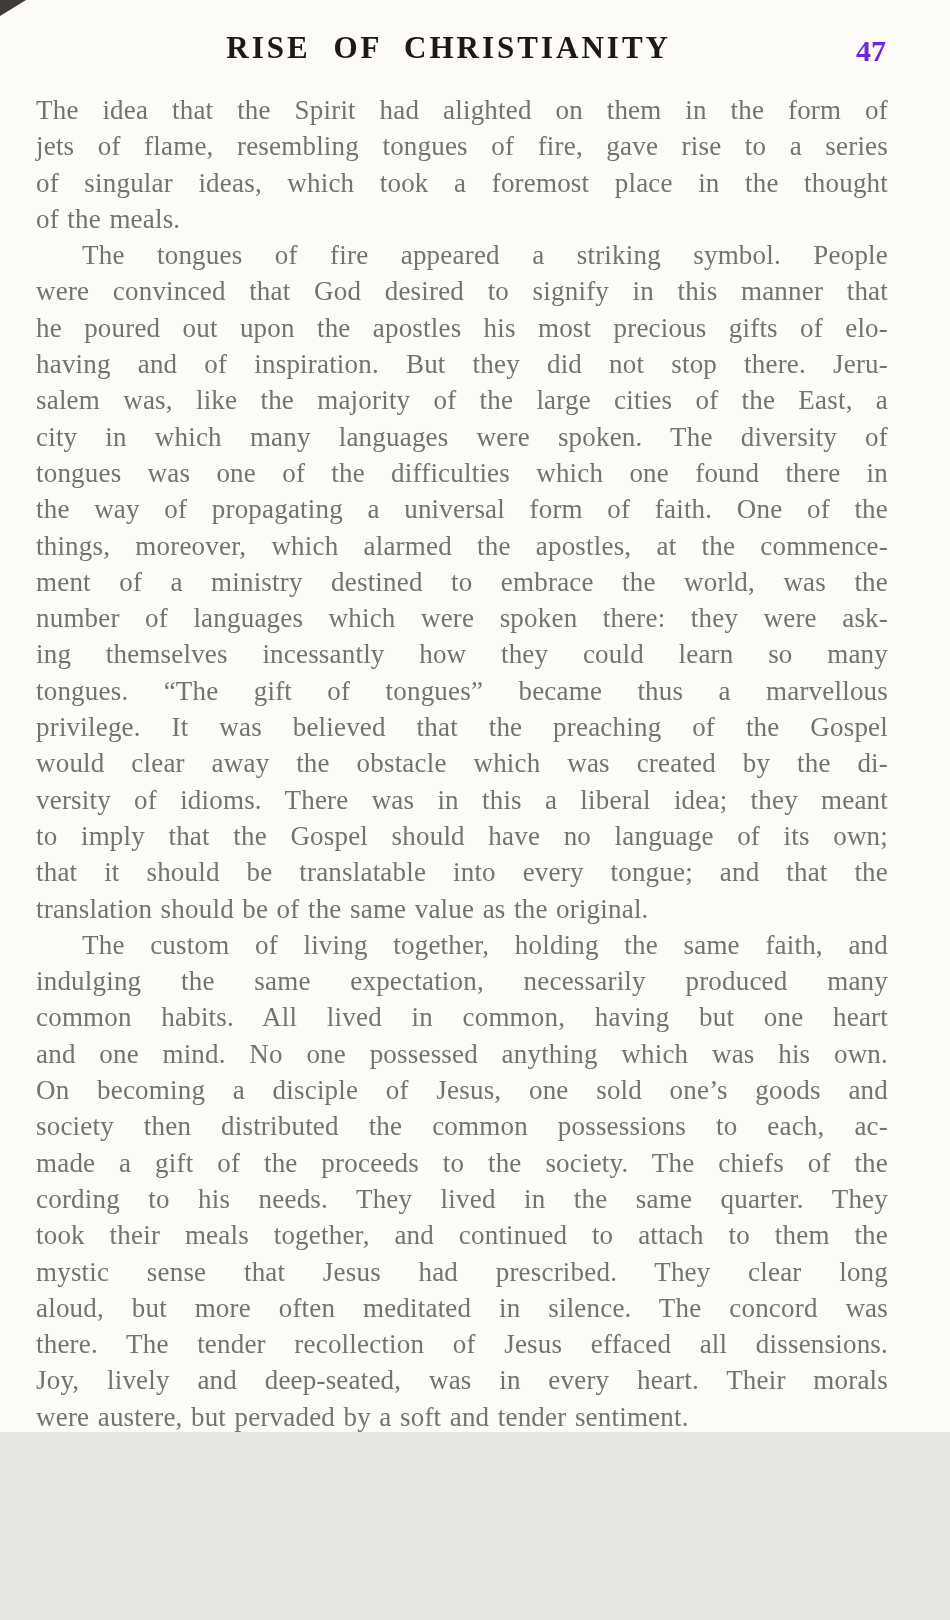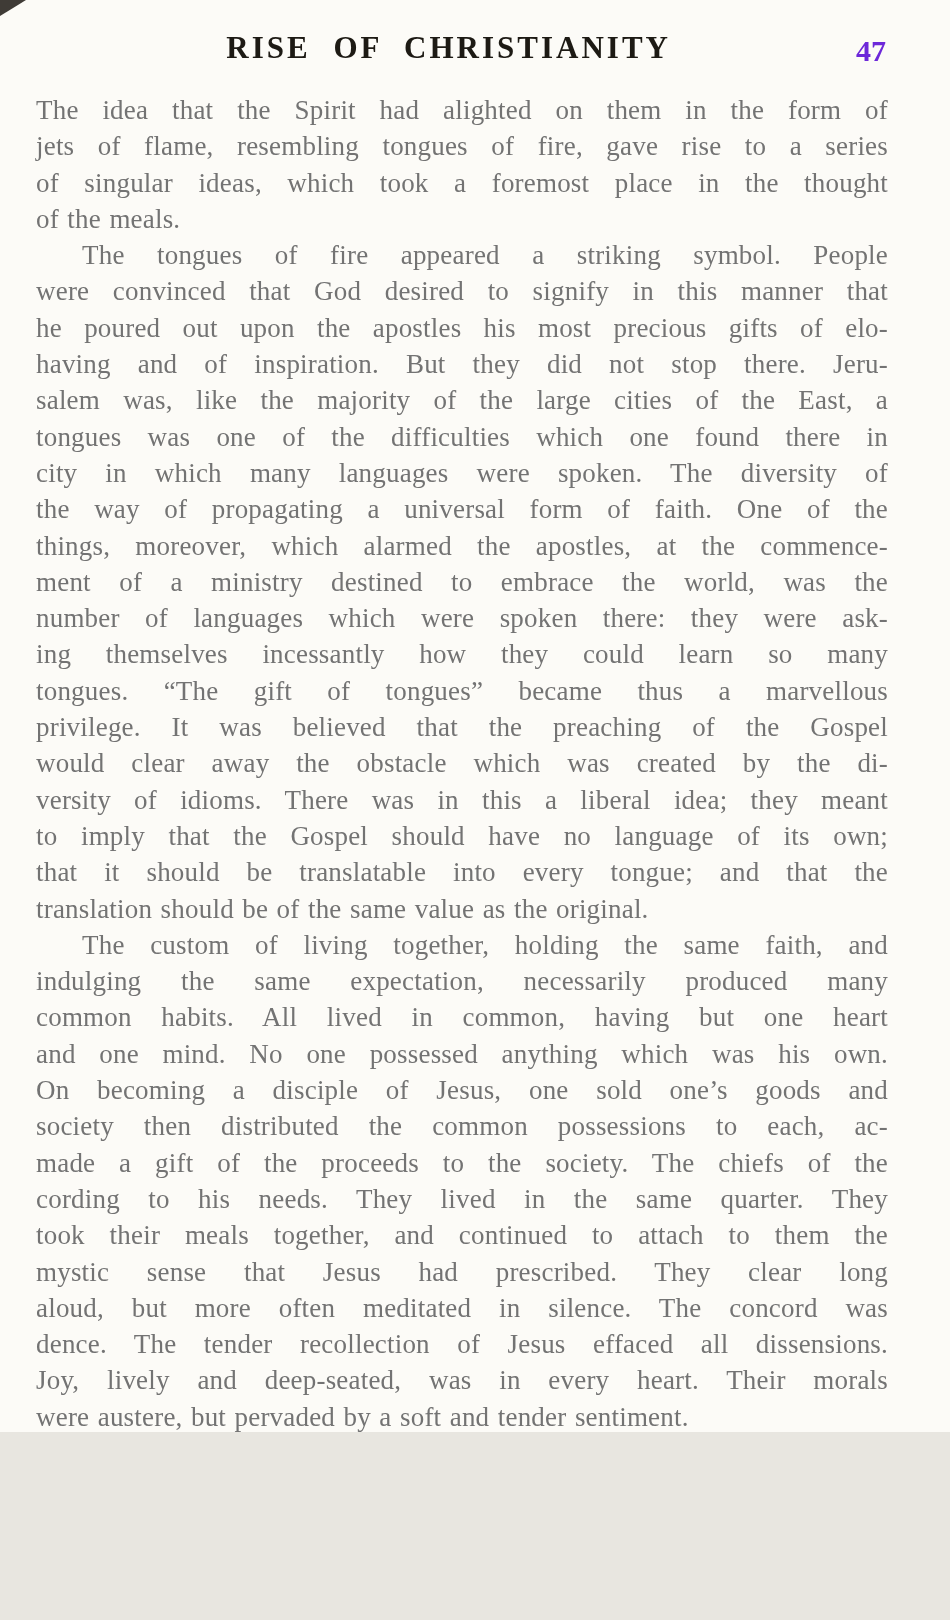--- a/index.html
+++ b/index.html
@@ -92,22 +92,22 @@
         <div class="line">jets of flame, resembling tongues of fire, gave rise to a series</div>
         <div class="line">of singular ideas, which took a foremost place in the thought</div>
         <div class="line last">of the meals.</div>
       </div>
       <div class="paragraph">
         <div class="line indent">The tongues of fire appeared a striking symbol.  People</div>
         <div class="line">were convinced that God desired to signify in this manner that</div>
         <div class="line">he poured out upon the apostles his most precious gifts of elo-</div>
         <div class="line">having and of inspiration.  But they did not stop there.  Jeru-</div>
         <div class="line">salem was, like the majority of the large cities of the East, a</div>
+        <div class="line">city in which many languages were spoken.  The diversity of</div>
         <div class="line">tongues was one of the difficulties which one found there in</div>
-        <div class="line">city in which many languages were spoken.  The diversity of</div>
         <div class="line">the way of propagating a universal form of faith.  One of the</div>
         <div class="line">things, moreover, which alarmed the apostles, at the commence-</div>
         <div class="line">ment of a ministry destined to embrace the world, was the</div>
         <div class="line">number of languages which were spoken there: they were ask-</div>
         <div class="line">ing themselves incessantly how they could learn so many</div>
         <div class="line">tongues.  “The gift of tongues” became thus a marvellous</div>
         <div class="line">privilege.  It was believed that the preaching of the Gospel</div>
         <div class="line">would clear away the obstacle which was created by the di-</div>
         <div class="line">versity of idioms.  There was in this a liberal idea; they meant</div>
         <div class="line">to imply that the Gospel should have no language of its own;</div>
@@ -119,18 +119,18 @@
         <div class="line">indulging the same expectation, necessarily produced many</div>
         <div class="line">common habits.  All lived in common, having but one heart</div>
         <div class="line">and one mind.  No one possessed anything which was his own.</div>
         <div class="line">On becoming a disciple of Jesus, one sold one’s goods and</div>
         <div class="line">society then distributed the common possessions to each, ac-</div>
         <div class="line">made a gift of the proceeds to the society.  The chiefs of the</div>
         <div class="line">cording to his needs.  They lived in the same quarter.  They</div>
         <div class="line">took their meals together, and continued to attach to them the</div>
         <div class="line">mystic sense that Jesus had prescribed.  They clear long</div>
         <div class="line">aloud, but more often meditated in silence.  The concord was</div>
-        <div class="line">dence.  The tender recollection of Jesus effaced all dissensions.</div>
+        <div class="line">there.  The tender recollection of Jesus effaced all dissensions.</div>
         <div class="line">Joy, lively and deep-seated, was in every heart.  Their morals</div>
         <div class="line last">were austere, but pervaded by a soft and tender sentiment.</div>
       </div>
     </div>
 </div>
 
 </body></html>

